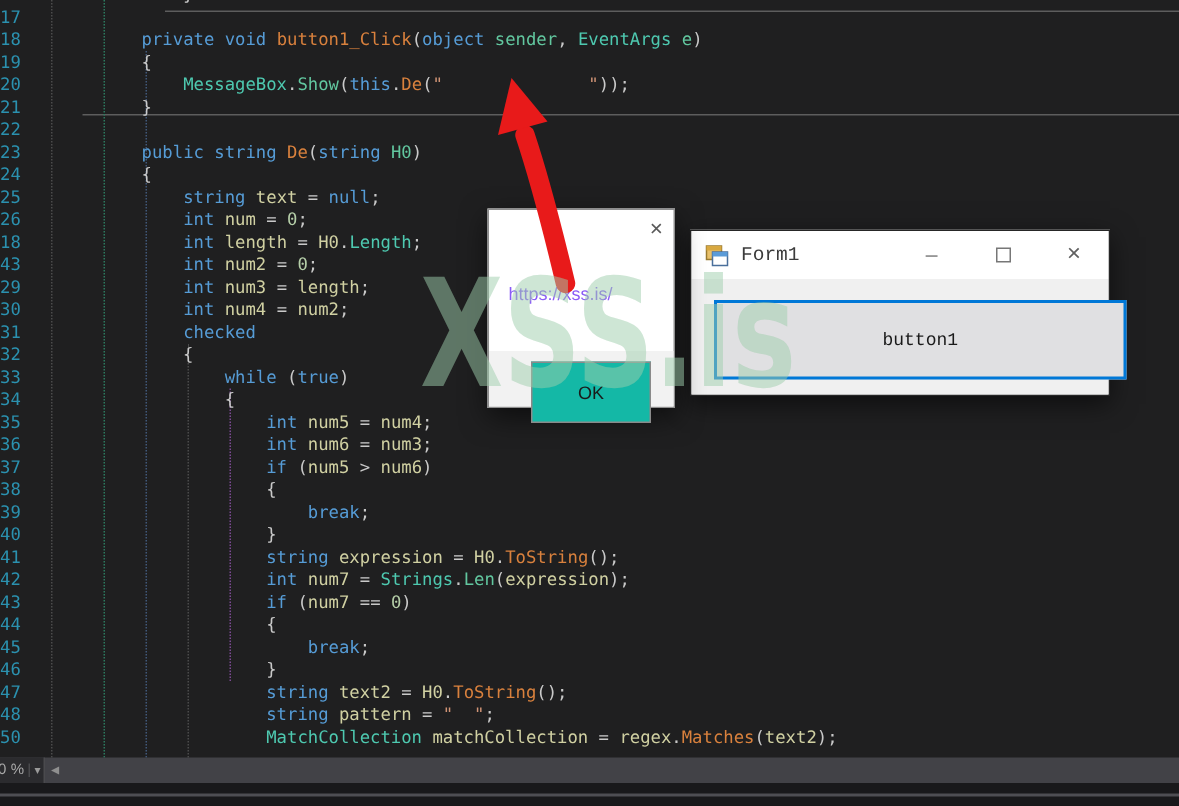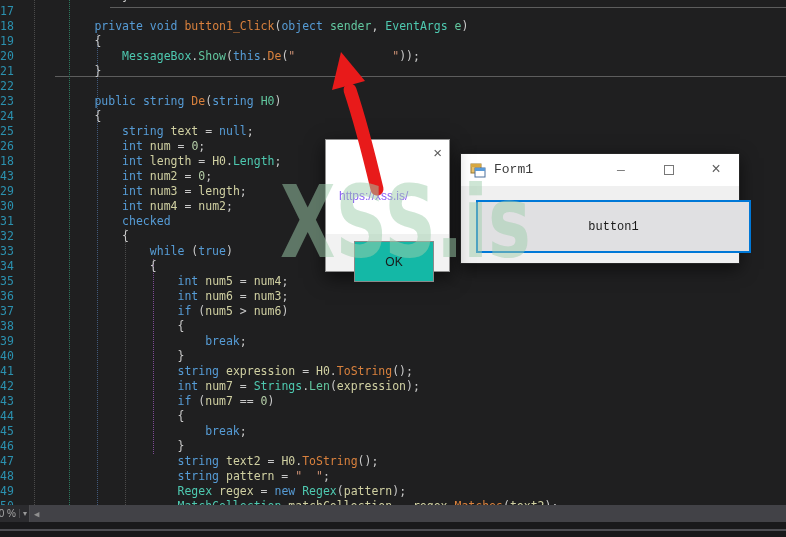--- a/index.html
+++ b/index.html
@@ -210,24 +210,20 @@
           <span class="ln">46</span>
           <span class="ct"><span class="tok-pl">                    }</span></span>
         </div>
         <div class="crow">
           <span class="ln">47</span>
           <span class="ct"><span class="tok-pl">                    </span><span class="tok-kw">string</span><span class="tok-pl"> </span><span class="tok-lo">text2</span><span class="tok-pl"> = </span><span class="tok-lo">H0</span><span class="tok-pl">.</span><span class="tok-fo">ToString</span><span class="tok-pl">();</span></span>
         </div>
         <div class="crow">
           <span class="ln">48</span>
           <span class="ct"><span class="tok-pl">                    </span><span class="tok-kw">string</span><span class="tok-pl"> </span><span class="tok-lo">pattern</span><span class="tok-pl"> = </span><span class="tok-st">"  "</span><span class="tok-pl">;</span></span>
-        </div>
-        <div class="crow">
-          <span class="ln">49</span>
-          <span class="ct"><span class="tok-pl">                    </span><span class="tok-ty">Regex</span><span class="tok-pl"> </span><span class="tok-lo">regex</span><span class="tok-pl"> = </span><span class="tok-kw">new</span><span class="tok-pl"> </span><span class="tok-ty">Regex</span><span class="tok-pl">(</span><span class="tok-lo">pattern</span><span class="tok-pl">);</span></span>
         </div>
         <div class="crow">
           <span class="ln">50</span>
           <span class="ct"><span class="tok-pl">                    </span><span class="tok-ty">MatchCollection</span><span class="tok-pl"> </span><span class="tok-lo">matchCollection</span><span class="tok-pl"> = </span><span class="tok-lo">regex</span><span class="tok-pl">.</span><span class="tok-fo">Matches</span><span class="tok-pl">(</span><span class="tok-lo">text2</span><span class="tok-pl">);</span></span>
         </div>
       </div>
 
     <div class="hscroll">
       <div class="zoomctl">
         <span>100 %</span>

